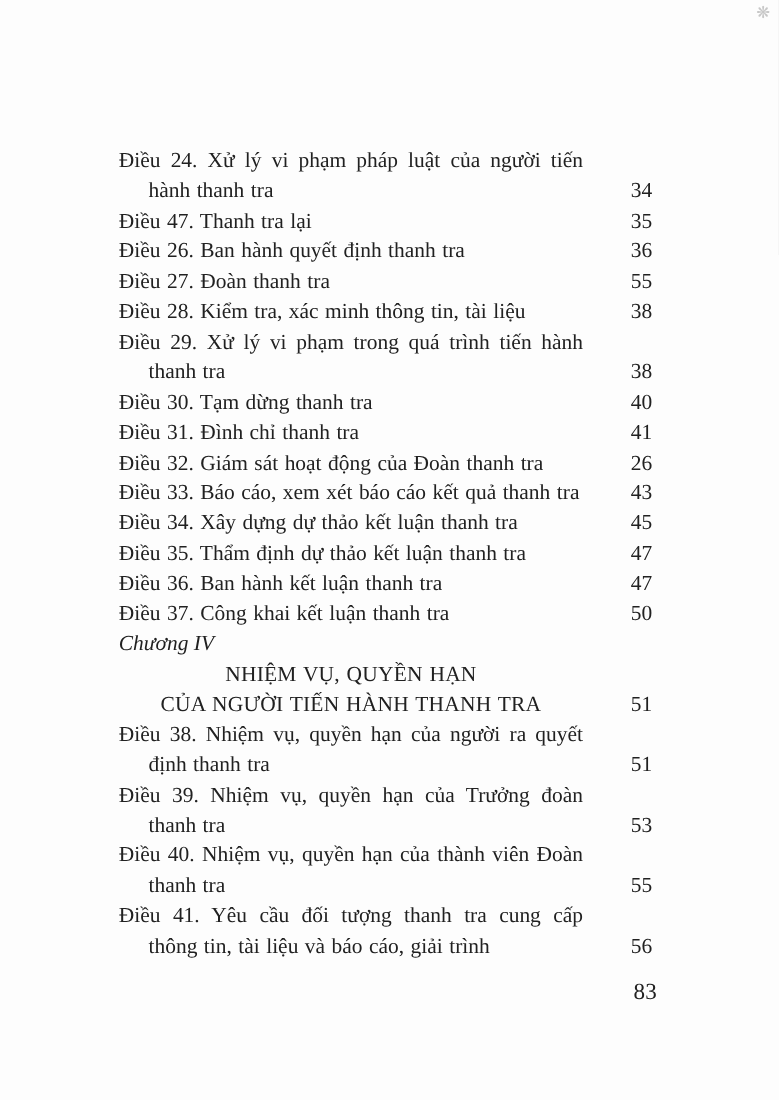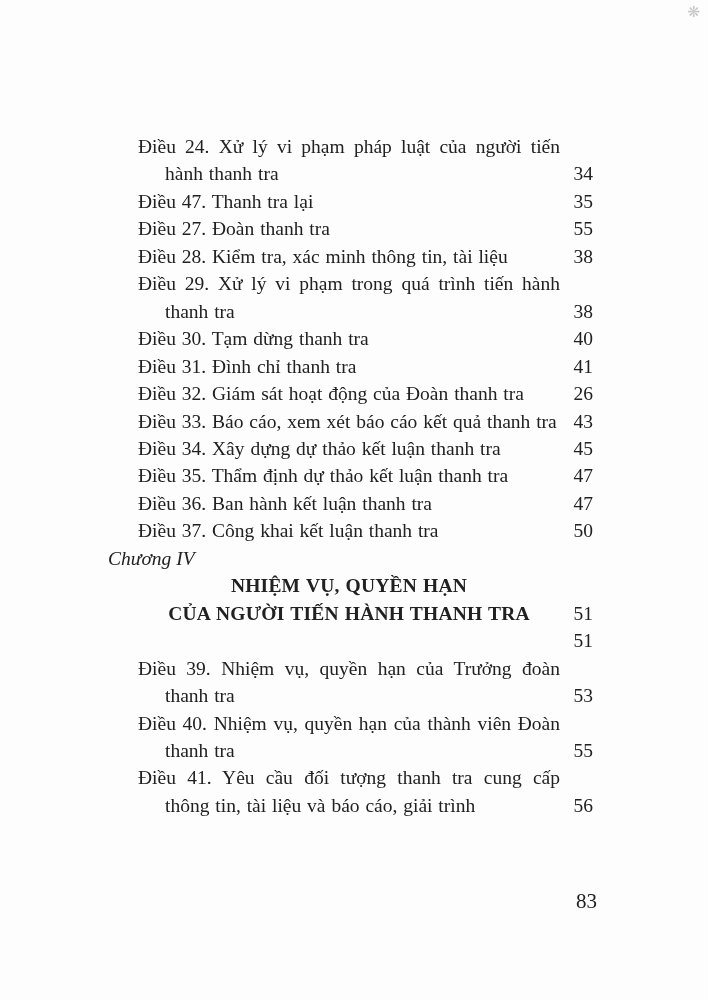--- a/index.html
+++ b/index.html
@@ -39,38 +39,37 @@
     align-items: flex-end;
   }
   .title {
     box-sizing: border-box;
     flex: 0 0 422px;
     width: 422px;
     padding-left: 27px;
     text-indent: -27px;
     text-align: justify;
     word-spacing: 1px;
-    margin-left: 30px;
   }
   .pg {
     flex: 1 1 auto;
     text-align: right;
     white-space: nowrap;
   }
   .chapter-kicker {
     box-sizing: border-box;
     width: 422px;
     text-align: left;
     font-style: italic;
   }
   .title.chapter-title {
     padding-left: 0;
     text-indent: 0;
     text-align: center;
-    font-weight: bold;
+    font-weight: normal;
     letter-spacing: 0.2px;
   }
   .folio {
     position: absolute;
     top: 888px;
     right: 111px;
     font-size: 21px;
     line-height: 26px;
   }
 </style>
@@ -81,20 +80,24 @@
   <span class="flower">❋</span>
 
   <main class="toc">
       <div class="row">
         <div class="title">Điều 24. Xử lý vi phạm pháp luật của người tiến hành thanh tra</div>
         <div class="pg">34</div>
       </div>
       <div class="row">
         <div class="title">Điều 47. Thanh tra lại</div>
         <div class="pg">35</div>
+      </div>
+      <div class="row">
+        <div class="title">Điều 26. Ban hành quyết định thanh tra</div>
+        <div class="pg">36</div>
       </div>
       <div class="row">
         <div class="title">Điều 27. Đoàn thanh tra</div>
         <div class="pg">55</div>
       </div>
       <div class="row">
         <div class="title">Điều 28. Kiểm tra, xác minh thông tin, tài liệu</div>
         <div class="pg">38</div>
       </div>
       <div class="row">
@@ -135,20 +138,21 @@
       </div>
       <div class="chapter-kicker">Chương IV</div>
       <div class="row">
         <div class="title chapter-title">
           <div>NHIỆM VỤ, QUYỀN HẠN</div>
           <div>CỦA NGƯỜI TIẾN HÀNH THANH TRA</div>
         </div>
         <div class="pg">51</div>
       </div>
       <div class="row">
+        <div class="title">Điều 38. Nhiệm vụ, quyền hạn của người ra quyết định thanh tra</div>
         <div class="pg">51</div>
       </div>
       <div class="row">
         <div class="title">Điều 39. Nhiệm vụ, quyền hạn của Trưởng đoàn thanh tra</div>
         <div class="pg">53</div>
       </div>
       <div class="row">
         <div class="title">Điều 40. Nhiệm vụ, quyền hạn của thành viên Đoàn thanh tra</div>
         <div class="pg">55</div>
       </div>

